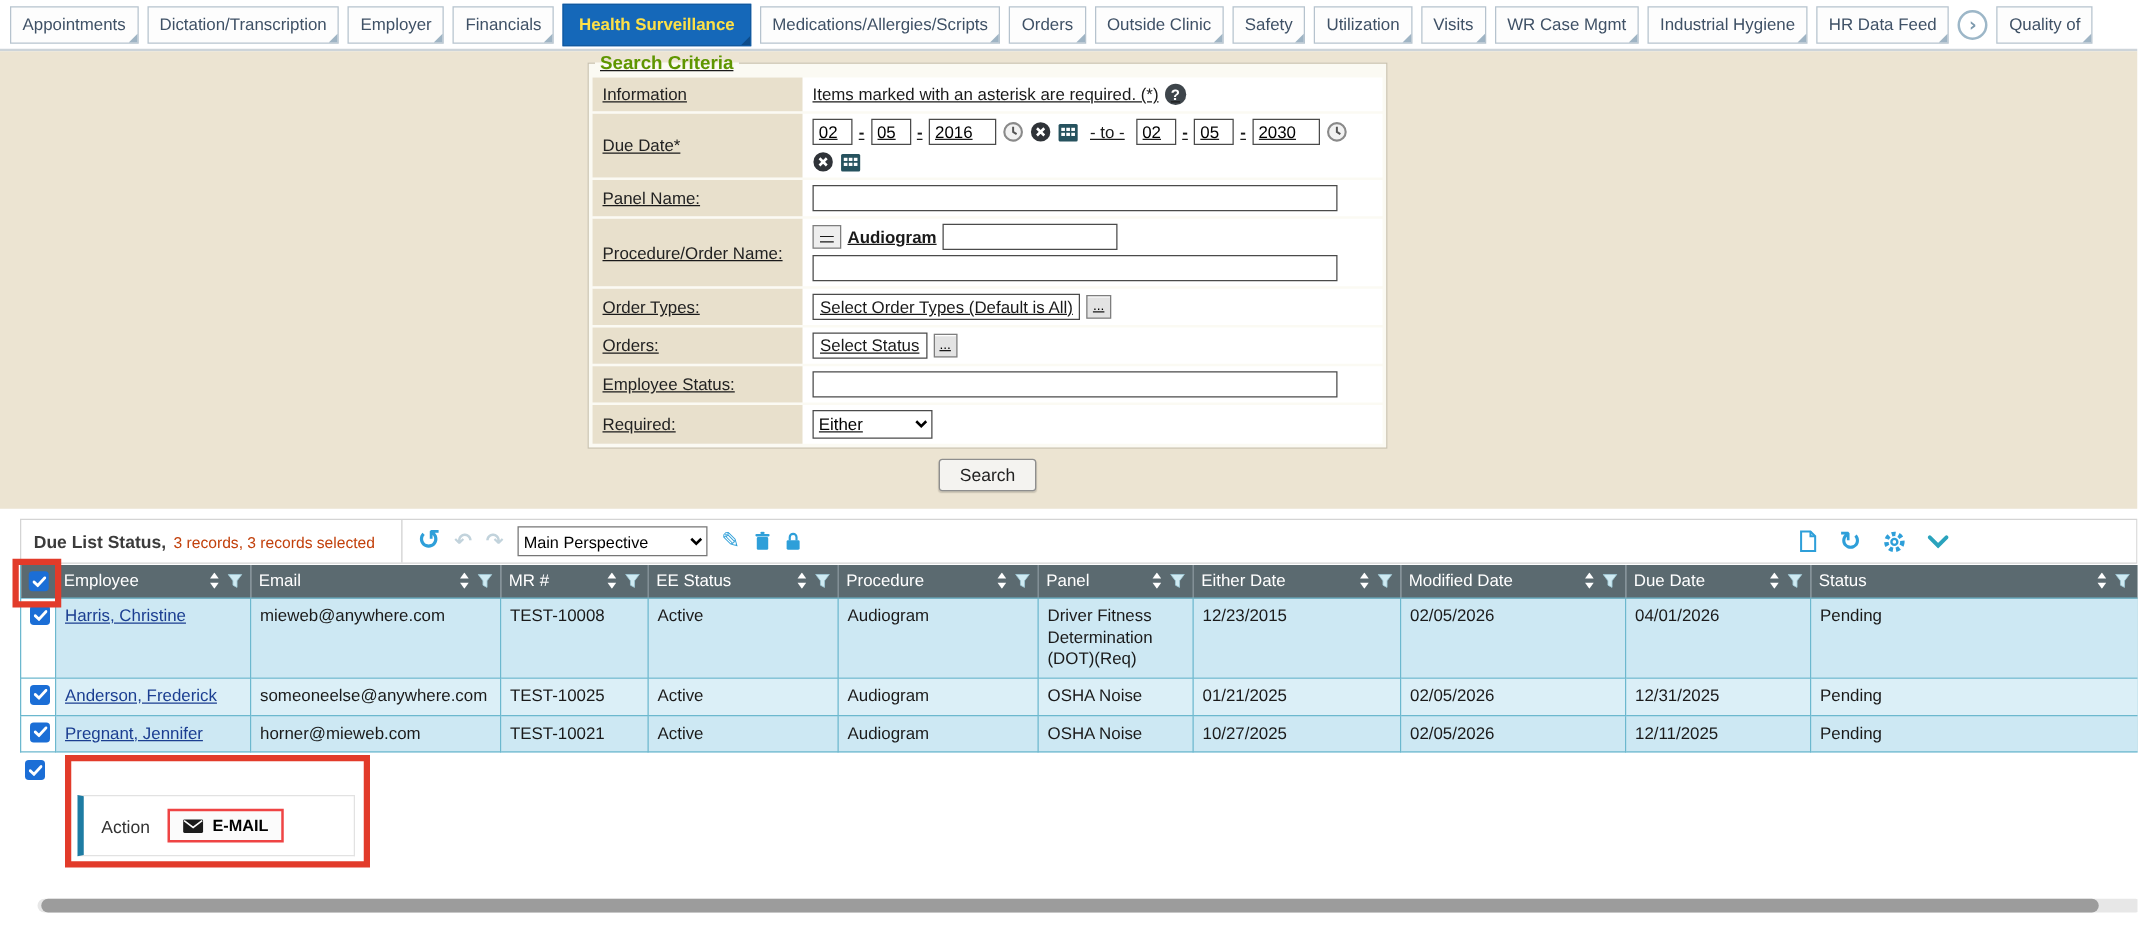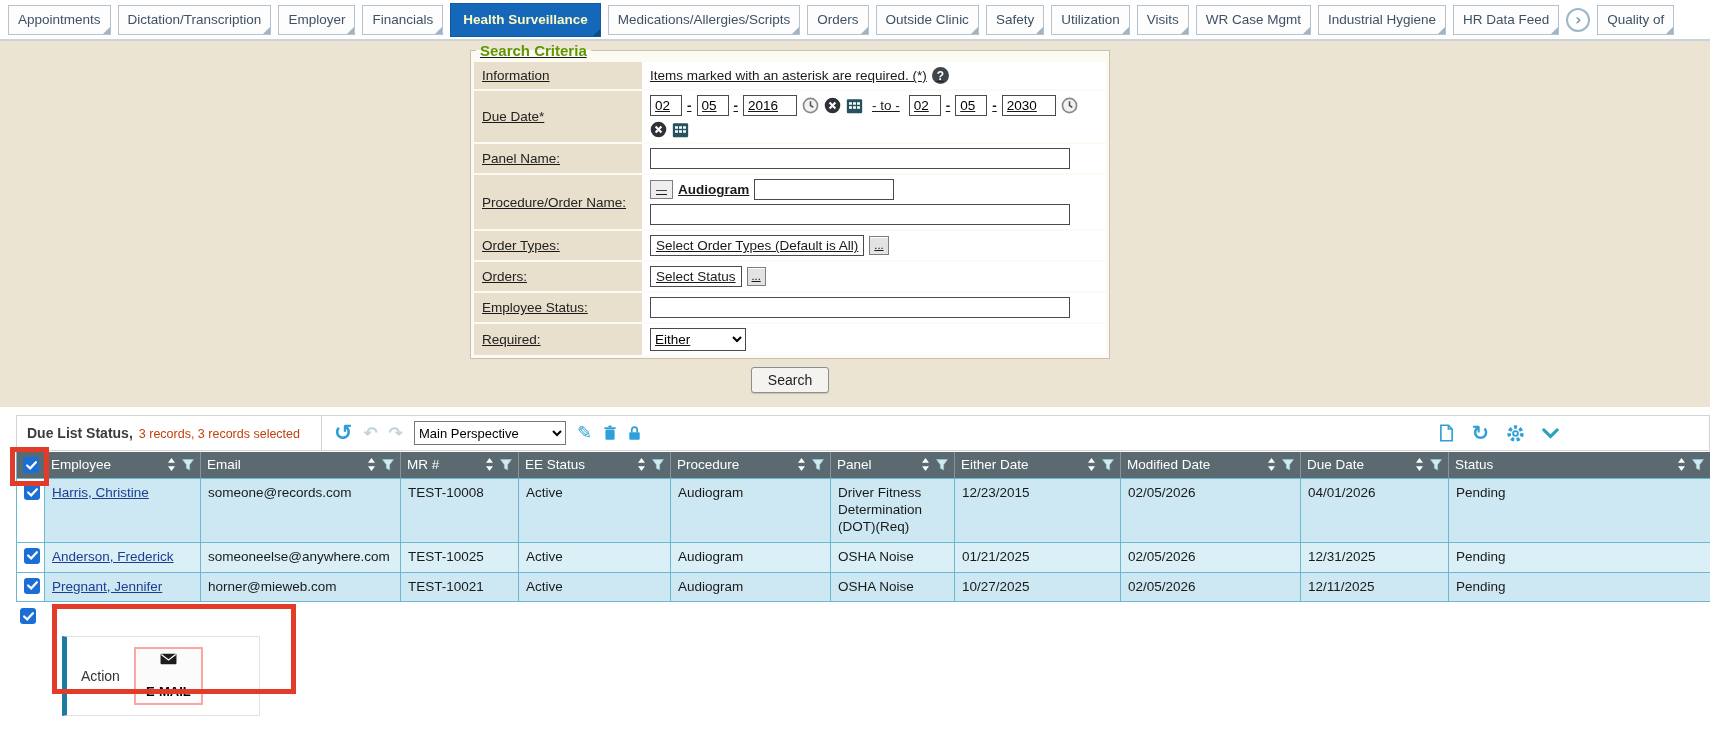--- a/index.html
+++ b/index.html
@@ -6,21 +6,21 @@
   html,body { width:1710px; height:742px; overflow:hidden; background:#fff;
     font-family:"Liberation Sans", sans-serif; font-size:13px; color:#1a1a1a; }
 
   
   .tabbar { height:41px; background:#fff; border-bottom:2px solid #cdd4d9;
     display:flex; align-items:center; gap:7px; padding:0 8px; white-space:nowrap; overflow:hidden; }
   .tab { position:relative; flex-shrink:0; border:1px solid #b6c3ce; background:#fdfdfd;
     color:#3f5166; font-size:13.5px; padding:6px 9px 7px; cursor:pointer; }
   .tab::after { content:""; position:absolute; right:0; bottom:0; width:0; height:0;
     border-style:solid; border-width:0 0 7px 7px; border-color:transparent transparent #9fb4c4 transparent; }
-  .tab.active { background:#1568b9; border-color:#12599f; color:#fef9c3; font-weight:bold; padding:8px 12px 9px; }
+  .tab.active { background:#1568b9; border-color:#12599f; color:#fde047; font-weight:bold; padding:8px 12px 9px; }
   .tab.active::after { border-color:transparent transparent #0d4c8a transparent; }
   .tab-overflow { flex-shrink:0; width:24px; height:24px; border:2px solid #9db7c8; border-radius:50%;
     color:#7d9aae; display:flex; align-items:center; justify-content:center;
     font-size:15px; font-weight:bold; cursor:pointer; font-family:"DejaVu Sans", sans-serif; }
 
   
   .search-area { background:#ece4d2; padding:1px 0 14px;text-decoration:underline; }
   fieldset.search-fs { margin-left:470px; width:640px; border:1px solid #c9c1ad;
     background:#fbfaf3; padding:3px; }
   fieldset.search-fs legend { color:#5f9600; font-weight:bold; font-size:15px; padding:0 4px; margin-left:2px; }
@@ -84,23 +84,23 @@
     align-items:center; justify-content:center; cursor:pointer; }
   a.emp-link { color:#1b3e91; text-decoration:underline; cursor:pointer; }
 
   
   .action-region { position:relative; margin:6px 0 0 0; }
   .below-cb { margin-left:4px; }
   .action-box { display:inline-flex; align-items:center; gap:14px; margin:12px 0 16px 46px;
     background:#fff; border:1px solid #e2e2e2; border-left:5px solid #1e7ca3;
     padding:10px 56px 10px 14px; }
   .action-label { font-size:14px; color:#333; }
-  .btn-email { display:inline-flex; align-items:center; gap:19px; border:2px solid #fca5a5;
+  .btn-email { display:inline-flex; align-items:center; gap:7px; border:2px solid #ef4444;
     background:#fbfbfb; padding:4px 10px; font-weight:bold; font-size:13px; cursor:pointer;
-    font-family:"Liberation Sans", sans-serif;flex-direction:column; }
+    font-family:"Liberation Sans", sans-serif; }
 
   .annot { position:absolute; border:5px solid #e23b2a; z-index:8; pointer-events:none; }
   .annot-headercb { left:-7px; top:-5px; width:39px; height:39px; }
   .annot-action { left:36px; top:-4px; width:244px; height:90px; }
 
   .hscroll { margin:18px 2px 0 14px; height:11px; background:#e7e7e7; border-radius:6px; position:relative; width:1684px; }
   .hthumb { position:absolute; left:3px; top:0; height:11px; width:1646px; background:#9c9c9c; border-radius:6px; cursor:grab; }
 
   svg { display:block; }
 </style>
@@ -521,21 +521,21 @@
       </tr>
     </thead>
     <tbody>
       <tr class="r-odd">
         <td class="cbcell"><span class="cb">
               <svg width="11" height="9" viewBox="0 0 10 8">
                 <path d="M1 4 3.8 6.6 9 1" stroke="#fff" stroke-width="2" fill="none" stroke-linecap="round"></path>
               </svg>
             </span></td>
         <td><a class="emp-link">Harris, Christine</a></td>
-        <td><span>someone@records.com</span></td>
+        <td><span>mieweb@anywhere.com</span></td>
         <td><span>TEST-10008</span></td>
         <td><span>Active</span></td>
         <td><span>Audiogram</span></td>
         <td><span>Driver Fitness Determination (DOT)(Req)</span></td>
         <td><span>12/23/2015</span></td>
         <td><span>02/05/2026</span></td>
         <td><span>04/01/2026</span></td>
         <td><span>Pending</span></td>
       </tr>
       <tr class="r-even">

